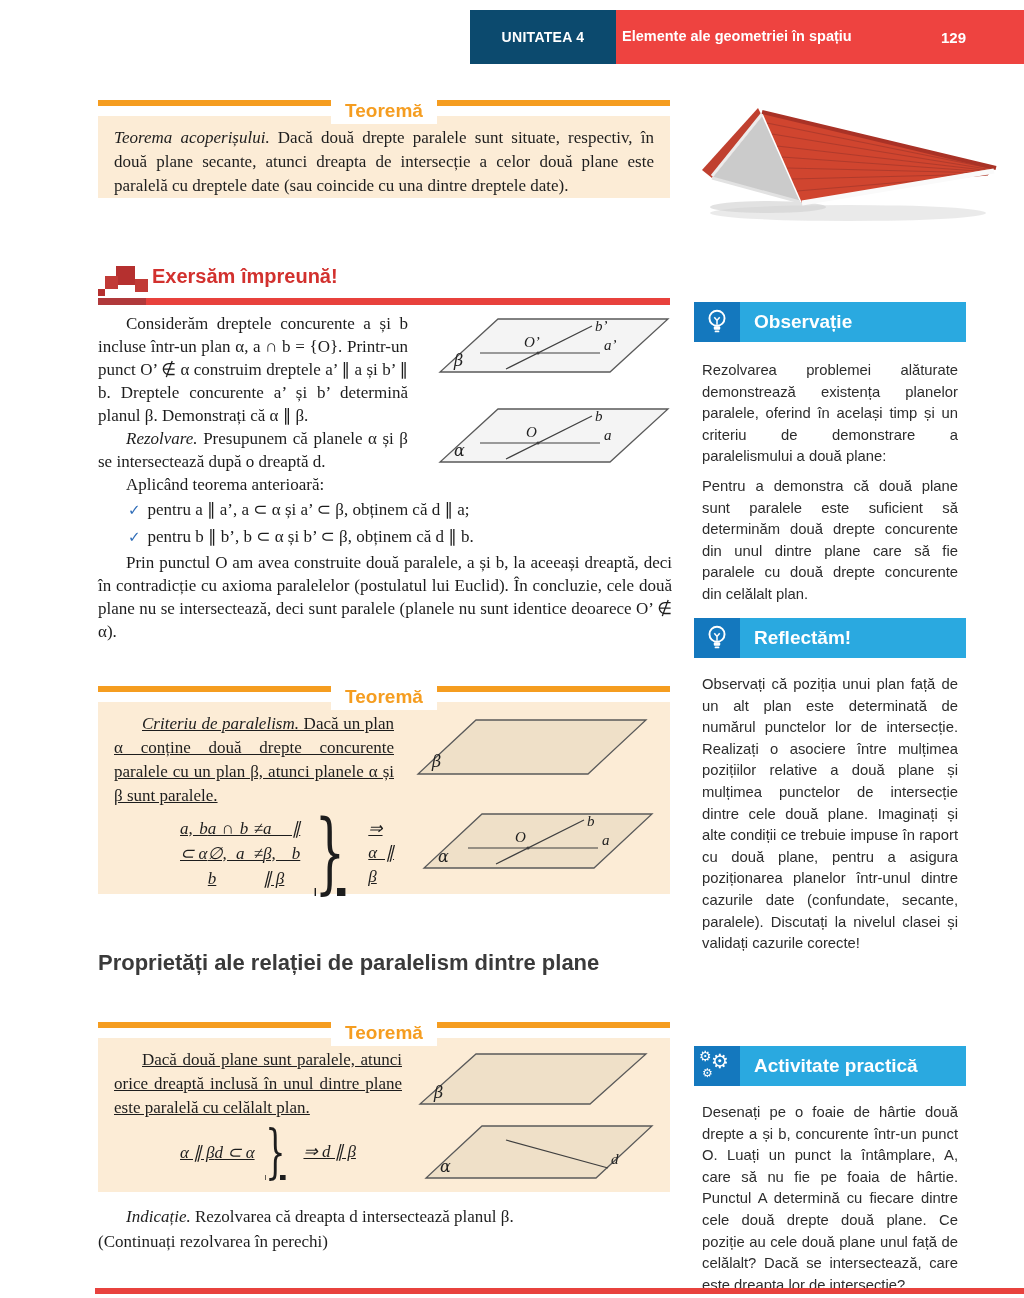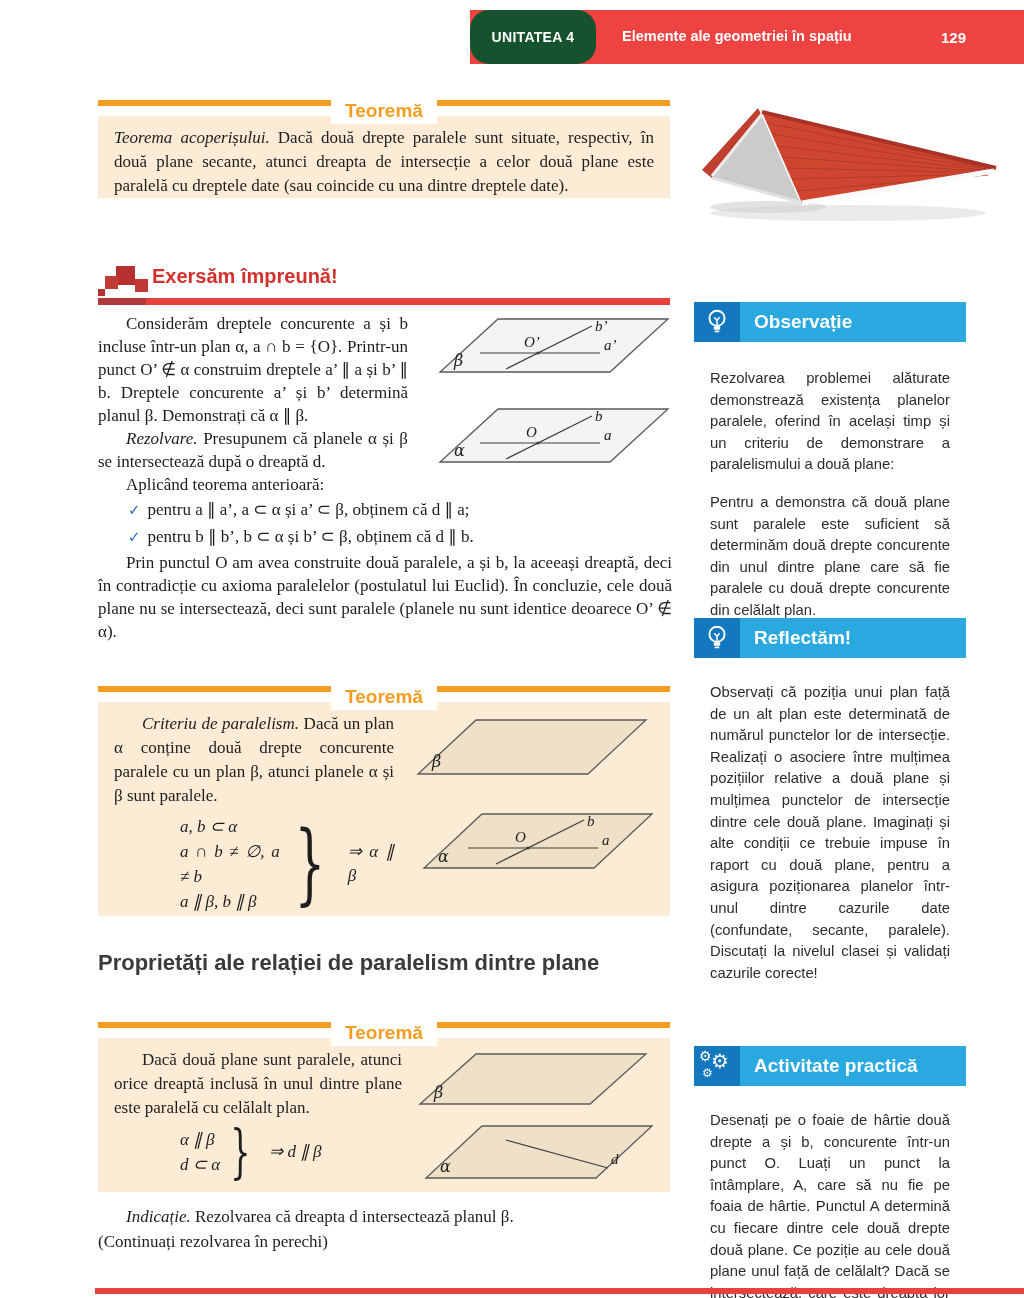--- a/index.html
+++ b/index.html
@@ -2,41 +2,41 @@
 <html><head>
 <meta charset="utf-8">
 <style>
   html,body{margin:0;padding:0;}
   body{width:1024px;height:1298px;position:relative;background:#ffffff;
        font-family:"Liberation Serif",serif;color:#1d1d1d;overflow:hidden;}
   .abs{position:absolute;}
 
   
   .header-bar{top:10px;left:470px;right:0;height:54px;background:#ee4340;}
-  .unit-box{position:absolute;left:0;top:0;width:126px;height:54px;background:#14532d;
+  .unit-box{position:absolute;left:0;top:0;width:146px;height:54px;background:#0c4a6e;
             display:flex;align-items:center;justify-content:center;
-            font:bold 14px "Liberation Sans",sans-serif;color:#fff;letter-spacing:.3px;border-radius:19px;}
+            font:bold 14px "Liberation Sans",sans-serif;color:#fff;letter-spacing:.3px;}
   .chapter{position:absolute;left:152px;top:0;height:52px;display:flex;align-items:center;
            font:bold 14.5px "Liberation Sans",sans-serif;color:#fff;}
   .pagenum{position:absolute;right:58px;top:0;height:54px;display:flex;align-items:center;
            font:bold 15px "Liberation Sans",sans-serif;color:#fff;}
 
   
   .theorem{left:98px;width:572px;}
   .theorem-head{display:flex;align-items:flex-start;height:22px;margin-bottom:-6px;position:relative;z-index:2;}
   .t-rule{flex:1;height:6px;background:#f59d20;}
   .t-label{padding:0 14px 2px;color:#f59d20;background:#fff;
            font:bold 19px "Liberation Sans",sans-serif;}
   .theorem-body{background:#fcecd6;padding:10px 16px 0;font-size:17px;line-height:24px;
                 text-align:justify;}
   .lead{font-style:italic;}
-  .t-flex{display:flex;gap:12px;}
+  .t-flex{display:flex;gap:12px;text-decoration:underline;}
   .t-flex .t-text{flex:1;}
   .mathblock{display:flex;align-items:center;margin:6px 0 2px 66px;font-style:italic;font-size:17px;}
-  .mlines{display:flex;flex-direction:column;line-height:25px;}
+  .mlines{display:flex;line-height:25px;}
   .brace{display:inline-block;font-family:"DejaVu Serif",serif;font-style:normal;
          transform:scaleX(.55);margin:0 2px;}
   .brace.b3{font-size:88px;line-height:78px;}
   .brace.b2{font-size:58px;line-height:52px;}
   .mconcl{margin-left:8px;}
 
   
   .ex-icon{left:98px;top:264px;width:54px;height:34px;}
   .ex-icon div{position:absolute;background:#b5302f;}
   .sq1{width:19px;height:19px;left:18px;top:2px;}
@@ -63,21 +63,21 @@
   .indicatie p{margin:0;}
   .indicatie .first{text-indent:28px;}
 
   
   .banner{left:694px;width:272px;height:40px;display:flex;}
   .banner .icon-box{width:46px;background:#1478be;display:flex;align-items:center;justify-content:center;position:relative;}
   .banner .title-box{flex:1;background:#2aa9e0;color:#fff;display:flex;align-items:center;
                      padding-left:14px;font:bold 19px "Liberation Sans",sans-serif;}
   .side-body{left:694px;width:272px;font-family:"Liberation Sans",sans-serif;
              font-size:14.8px;line-height:21.6px;text-align:justify;color:#2c2c2c;}
-  .side-body p{margin:16px;}
+  .side-body p{margin:8px;}
   .side-body .it{}
   .gear{position:absolute;color:#fff;font-family:"DejaVu Sans",sans-serif;line-height:1;}
   .g1{font-size:20px;left:17px;top:5px;}
   .g2{font-size:14px;left:5px;top:3px;}
   .g3{font-size:12px;left:8px;top:21px;}
 
   
   .dlabel{font:italic 15px "Liberation Serif",serif;fill:#222;}
   .dgreek{font:italic 16px "DejaVu Serif",serif;fill:#222;}
 

